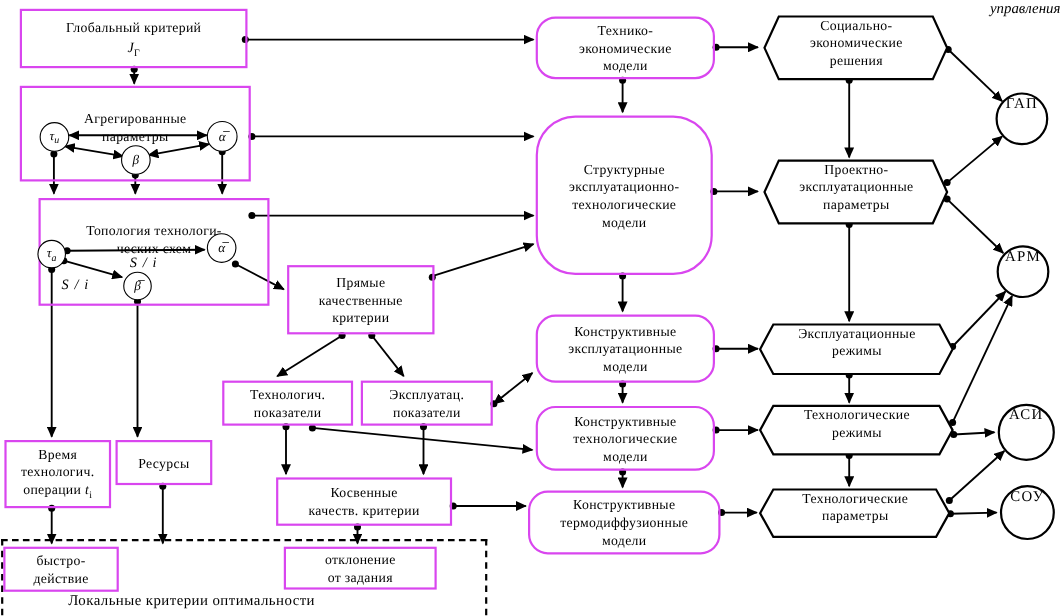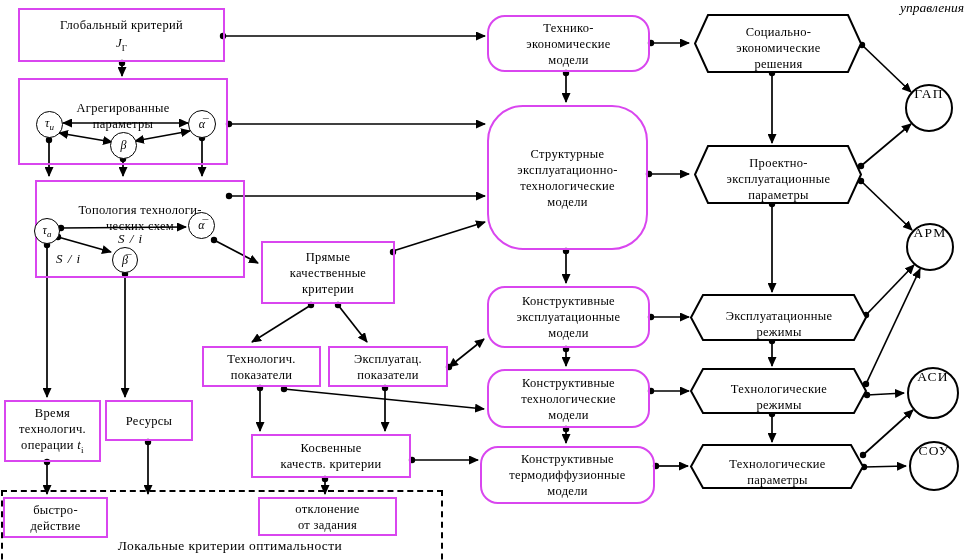--- a/index.html
+++ b/index.html
@@ -15,25 +15,25 @@
   .lbl{white-space:pre-line;font-size:12.5px;line-height:1.28;letter-spacing:.3px;}
   .sym{font-size:13px;margin-top:2px;}
   .sym i, .mini i{font-family:"Liberation Serif",serif;}
   sub{font-size:9px;}
   .mini{position:absolute;border:1.6px solid #000;border-radius:50%;background:#fff;
         display:flex;align-items:center;justify-content:center;font-size:12px;z-index:3;
         box-sizing:border-box;font-style:italic;}
   .circle{position:absolute;border:2px solid #000;border-radius:50%;background:#fff;
         display:flex;justify-content:center;font-size:13.5px;
         letter-spacing:1.2px;z-index:2;box-sizing:border-box;}
-  .hexlbl{position:absolute;display:flex;align-items:flex-end;justify-content:center;
+  .hexlbl{position:absolute;display:flex;align-items:flex-start;justify-content:center;
         text-align:center;z-index:2;}
   .si{position:absolute;font-style:italic;font-size:13px;z-index:3;letter-spacing:1px;font-family:Liberation Serif, serif;}
   .dashed{position:absolute;border:2px dashed #000;z-index:1;box-sizing:border-box;}
-  .cap-b{position:absolute;left:62px;top:538px;width:336px;text-align:center;
+  .cap-b{position:absolute;left:62px;top:538px;width:336px;text-align:left;
         font-size:13.5px;letter-spacing:.4px;z-index:3;}
   .cap-tr{position:absolute;right:2px;top:0;font-style:italic;font-size:13.5px;z-index:3;}
 </style>
 </head>
 <body>
 
 <div class="page">
 
   <svg class="wires" width="966" height="560" viewBox="0 0 966 560">
     <defs>

